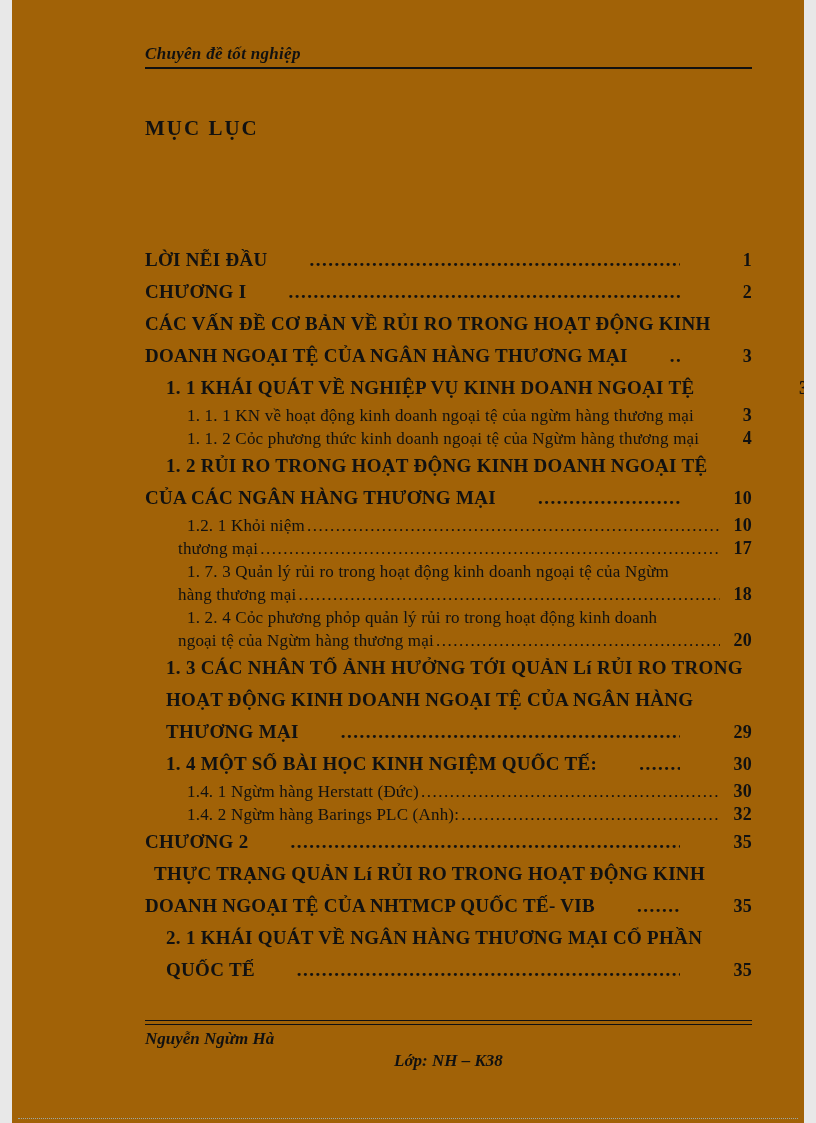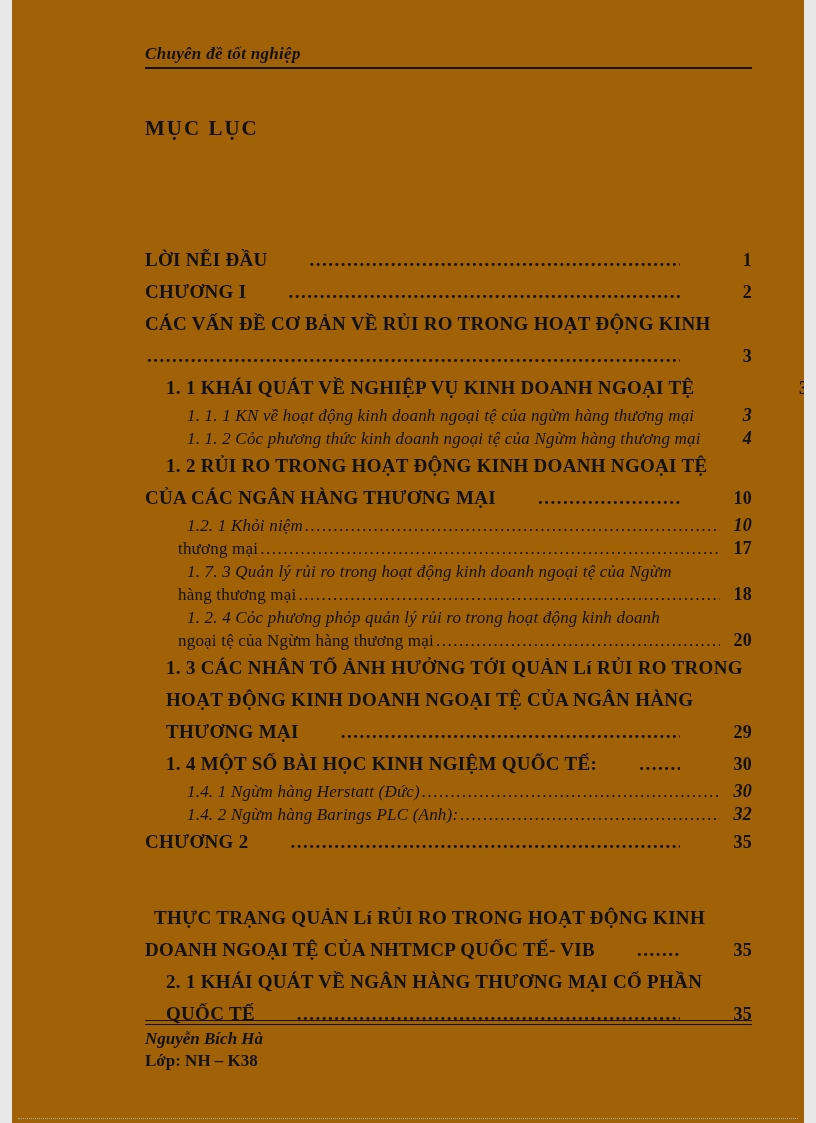--- a/index.html
+++ b/index.html
@@ -66,24 +66,24 @@
     letter-spacing: 0.3px;
     gap: 40px;
   }
   .toc-row.n {
     font-weight: 400;
     font-size: 17px;
     line-height: 23px;
     letter-spacing: 0.2px;
   }
   .ind0   { padding-left: 0; }
-  .ind0_5 { padding-left: 9px; margin-top: 44px; }
+  .ind0_5 { padding-left: 9px; }
   .ind1   { padding-left: 21px; }
   .ind2   { padding-left: 33px; }
-  .ind3   { padding-left: 42px; font-style: italic; }
+  .ind3   { padding-left: 42px; }
   .toc-text { flex: 0 0 auto; }
   .leader {
     flex: 1 1 auto;
     overflow: hidden;
     white-space: nowrap;
     min-width: 0;
     margin: 0 2px;
   }
   .leader::after {
     content: "....................................................................................................................................................";
@@ -111,21 +111,22 @@
     border-bottom: 1px solid #111;
   }
   .footer-author {
     margin-top: 4px;
     font-style: italic;
     font-weight: 700;
     font-size: 17px;
   }
   .footer-class {
     margin-top: 2px;
-    text-align: left;
+    text-align: center;
+    font-style: italic;
     font-weight: 700;
     font-size: 17px;
   }
   
   .bottom-dots {
     position: absolute;
     left: 6px;
     right: 6px;
     bottom: 4px;
     border-bottom: 1px dotted #9aa8a8;
@@ -153,20 +154,21 @@
     <span class="toc-text">CHƯƠNG I</span>
     <span class="leader"></span>
     <span class="pagenum">2</span>
   </div>
       <div class="toc-row b ind0">
     <span class="toc-text">CÁC VẤN ĐỀ CƠ BẢN VỀ RỦI RO TRONG HOẠT ĐỘNG KINH</span>
     <span class="leader empty"></span>
     <span class="pagenum"></span>
   </div>
       <div class="toc-row b ind0">
+    <span class="toc-text">DOANH NGOẠI TỆ CỦA NGÂN HÀNG THƯƠNG MẠI </span>
     <span class="leader"></span>
     <span class="pagenum">3</span>
   </div>
       <div class="toc-row b ind1">
     <span class="toc-text">1. 1 KHÁI QUÁT VỀ NGHIỆP VỤ KINH DOANH NGOẠI TỆ</span>
     <span class="leader"></span>
     <span class="pagenum">3</span>
   </div>
       <div class="toc-row n ind3">
     <span class="toc-text">1. 1. 1 KN về hoạt động kinh  doanh ngoại tệ của ngừm hàng thương mại</span>
@@ -270,19 +272,19 @@
   </div>
       <div class="toc-row b ind1">
     <span class="toc-text">QUỐC TẾ</span>
     <span class="leader"></span>
     <span class="pagenum">35</span>
   </div>
     </div>
 
   <div class="footer">
     <div class="footer-rule"></div>
-    <div class="footer-author">Nguyễn  Bích Hà</div>
+    <div class="footer-author">Nguyễn  Ngừm Hà</div>
     <div class="footer-class">Lớp: NH – K38</div>
   </div>
 
   <div class="bottom-dots"></div>
 
 </div>
 
 </body></html>

